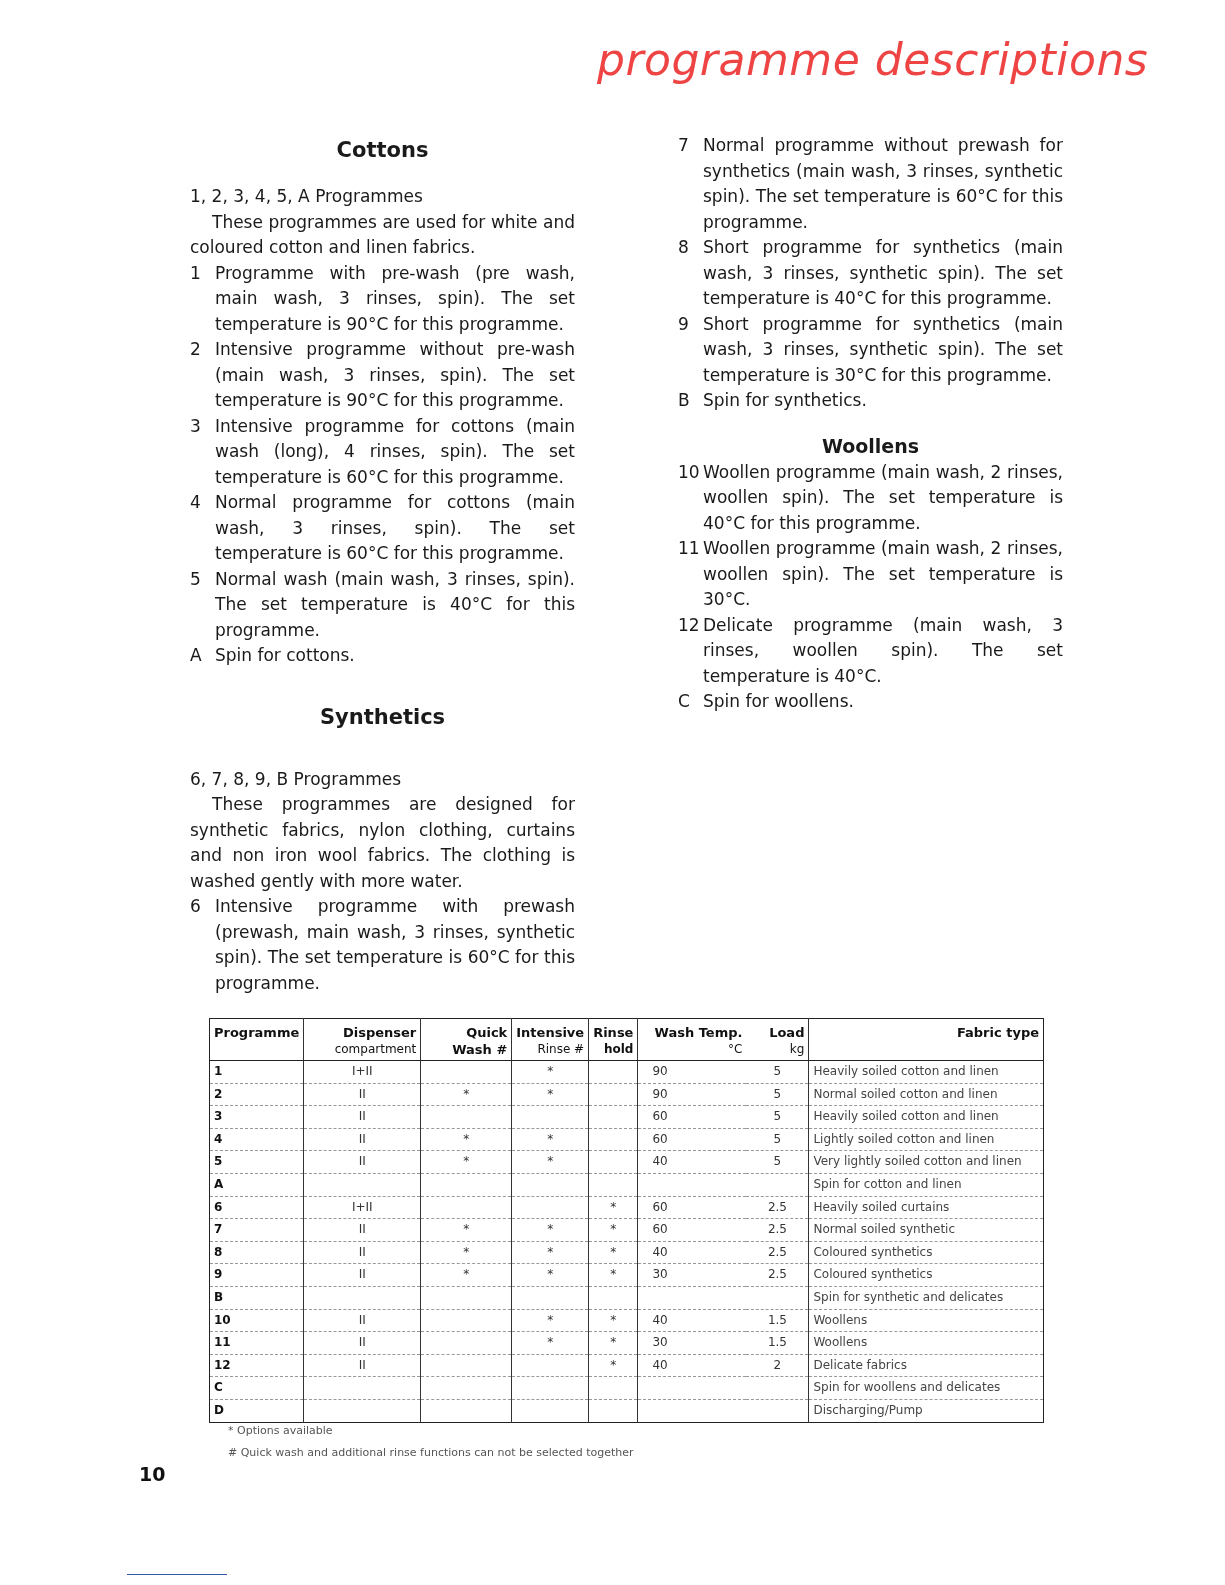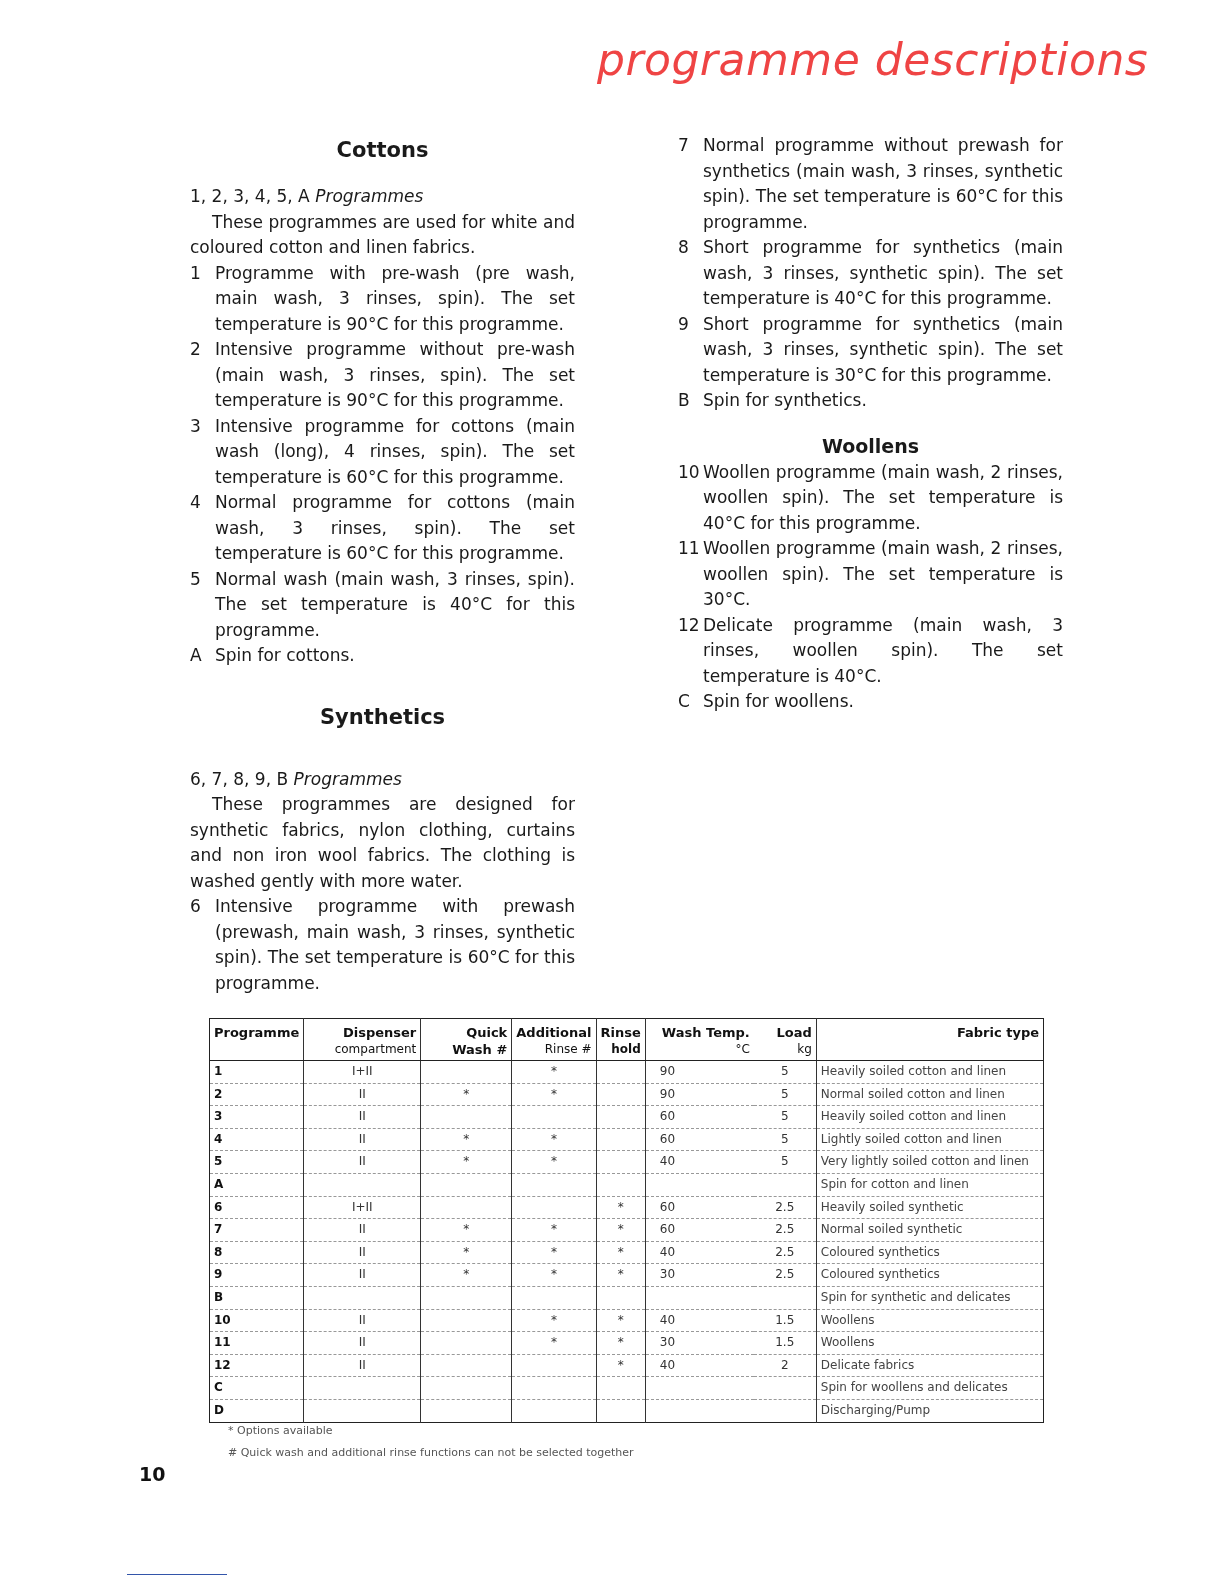--- a/index.html
+++ b/index.html
@@ -3,21 +3,21 @@
 <meta charset="utf-8">
 <style>
   html, body { margin: 0; padding: 0; background: #ffffff; }
   body { width: 1225px; height: 1585px; position: relative; overflow: hidden; color: #111; font-family: "DejaVu Sans", sans-serif; }
   .title { position: absolute; left: 597px; top: 34px; font-size: 44px; font-style: italic; font-family: "DejaVu Sans", sans-serif; letter-spacing: 0.5px; color: #ef4444; }
   .col { position: absolute; font-size: 17px; line-height: 25.5px; color: #1a1a1a; }
   .col-left { left: 190px; top: 136px; width: 385px; }
   .col-right { left: 678px; top: 133px; width: 385px; }
   .sec-head { font-weight: bold; font-size: 21px; margin: 0; line-height: 28px; text-align: center; }
   .subhead { margin-top: 20px; }
-  .subhead .it { font-style: italic; }
+  .subhead .it { }
   .intro { text-indent: 22px; text-align: justify; margin: 0; }
   .item { display: flex; margin: 0; }
   .item .n { width: 25px; flex: 0 0 25px; }
   .item .t { flex: 1; text-align: justify; }
   .spacer { height: 18px; }
   .spacer-big { height: 34px; }
   .hanging { padding-left: 25px; text-indent: -25px; margin: 0; }
 
   .table-wrap { position: absolute; left: 209px; top: 1018px; width: 835px; }
   table.prog { border-collapse: collapse; width: 835px; font-size: 12px; border: 1.5px solid #222; }
@@ -118,21 +118,21 @@
     </div>
 </div>
 
 <div class="table-wrap">
   <table class="prog">
     <thead>
       <tr>
         <th style="width:80px"><span>Programme</span></th>
         <th style="width:108px" class="vline"><span>Dispenser</span><span class="sub">compartment</span></th>
         <th style="width:82px" class="vline"><span>Quick Wash #</span></th>
-        <th style="width:66px" class="vline"><span>Additional</span><span class="sub">Rinse #</span></th>
+        <th style="width:66px" class="vline"><span>Intensive</span><span class="sub">Rinse #</span></th>
         <th style="width:40px" class="vline"><span>Rinse</span><span class="sub" style="font-weight:bold">hold</span></th>
         <th style="width:100px" class="vline"><span>Wash Temp.</span><span class="sub">°C</span></th>
         <th style="width:54px"><span>Load</span><span class="sub">kg</span></th>
         <th class="vline"><span>Fabric type</span></th>
       </tr>
     </thead>
     <tbody id="tbody">
         <tr>
           <td class="prog-num">1</td>
           <td class="c vline">I+II</td>
@@ -194,21 +194,21 @@
           <td class="fabric vline">Spin for cotton and linen</td>
         </tr>
         <tr>
           <td class="prog-num">6</td>
           <td class="c vline">I+II</td>
           <td class="c vline"></td>
           <td class="c vline"></td>
           <td class="c vline">*</td>
           <td class="vline" style="padding-left:14px">60</td>
           <td class="c">2.5</td>
-          <td class="fabric vline">Heavily soiled synthetic</td>
+          <td class="fabric vline">Heavily soiled curtains</td>
         </tr>
         <tr>
           <td class="prog-num">7</td>
           <td class="c vline">II</td>
           <td class="c vline">*</td>
           <td class="c vline">*</td>
           <td class="c vline">*</td>
           <td class="vline" style="padding-left:14px">60</td>
           <td class="c">2.5</td>
           <td class="fabric vline">Normal soiled synthetic</td>

